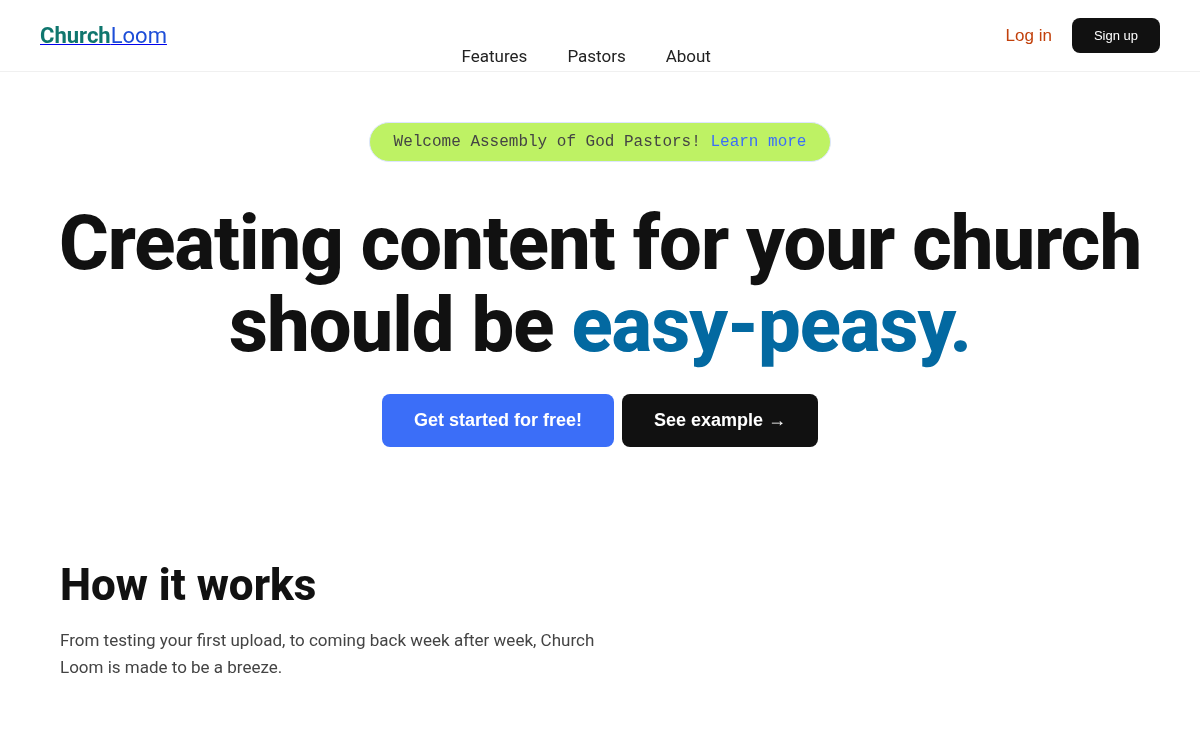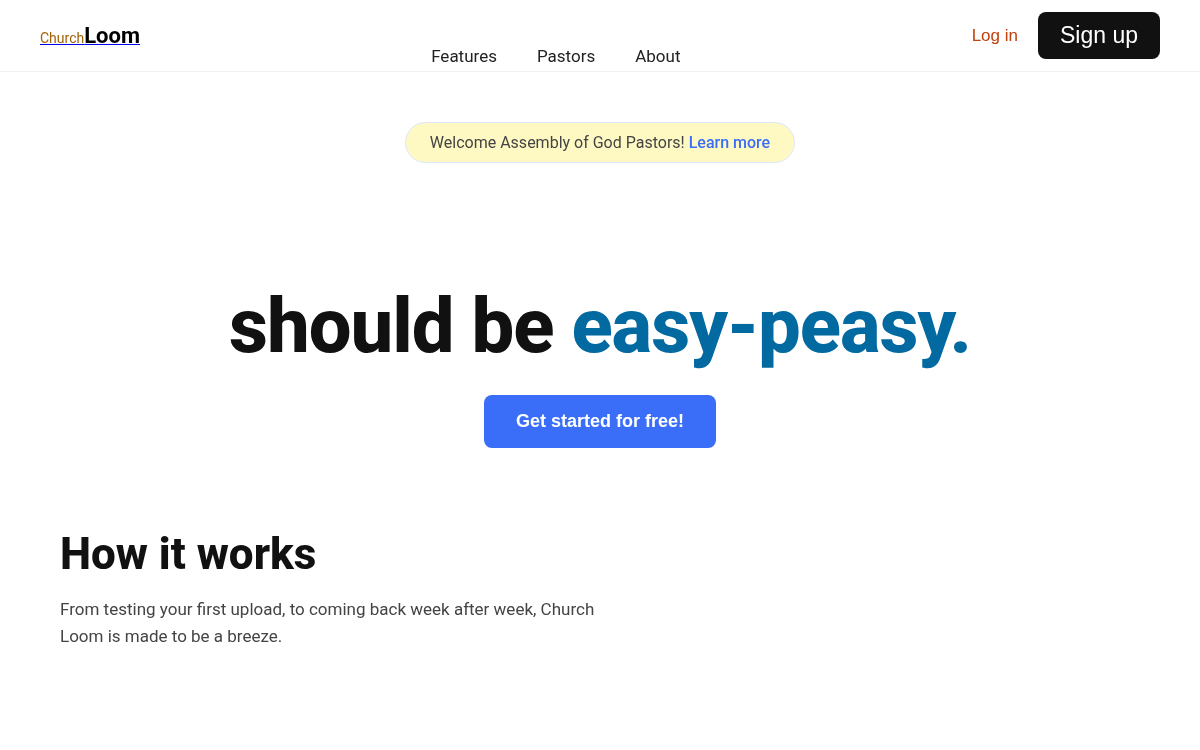--- a/index.html
+++ b/index.html
@@ -65,42 +65,43 @@
       cursor: pointer;
       font-weight: 400;
     }
 
     .btn-signup {
       background: #111111;
       color: #ffffff;
       border: none;
       border-radius: 8px;
       padding: 10px 22px;
-      font-size: 23px;
+      font-size: 13px;
       font-weight: 500;
       cursor: pointer;
     }
 
     
     main {
       display: flex;
       flex-direction: column;
       align-items: center;
       padding-top: 50px;
     }
 
     
     .welcome-banner {
-      background: #fef9c3;
+      background: #bef264;
       border: 1px solid #dde6ff;
       border-radius: 30px;
       padding: 10px 24px;
       font-size: 16px;
       color: #444444;
       margin-bottom: 40px;
+      font-family: Liberation Mono, monospace;
     }
 
     .welcome-banner a {
       color: #3b6ef8;
       text-decoration: none;
       font-weight: 500;
     }
 
     
     .hero-title {
@@ -163,35 +164,36 @@
     .section-how {
       width: 100%;
       padding: 0 60px;
     }
 
     .section-title {
       font-size: 44px;
       font-weight: 800;
       color: #111111;
       margin-bottom: 16px;
+      margin-top: 32px;
     }
 
     .section-desc {
       font-size: 17px;
       color: #444444;
       max-width: 580px;
       line-height: 1.6;
     }
   </style>
 </head>
 <body>
 
 <nav>
   <a href="#">
-    <span style="color:#a16207; font-size:14px; font-weight:400;">Church</span><span style="color:#000000; font-size:22px; font-weight:700;">Loom</span>
+    <span style="color:#0f766e; font-size:22px; font-weight:700;">Church</span><span style="color:#1d4ed8; font-size:22px; font-weight:400;">Loom</span>
   </a>
 
   <div class="nav-center">
     <a class="nav-link">Features</a>
     <a class="nav-link">Pastors</a>
     <a class="nav-link">About</a>
   </div>
 
   <div class="nav-actions">
     <button class="btn-login">Log in</button>
@@ -200,27 +202,28 @@
 </nav>
 
 <main>
 
   <div class="welcome-banner">
     <span>Welcome Assembly of God Pastors!</span>
     <a>Learn more</a>
   </div>
 
   <h1 class="hero-title">
-    <br>
+    <span>Creating content for your church</span><br>
     <span>should be </span><span class="accent">easy-peasy.</span>
   </h1>
 
 
   <div class="cta-group">
     <button class="btn-primary">Get started for free!</button>
+    <button class="btn-secondary">See example →</button>
   </div>
 
   <div class="section-how">
     <h2 class="section-title">How it works</h2>
     <p class="section-desc">From testing your first upload, to coming back week after week, Church Loom is made to be a breeze.</p>
   </div>
 
 </main>
 
 </body></html>

